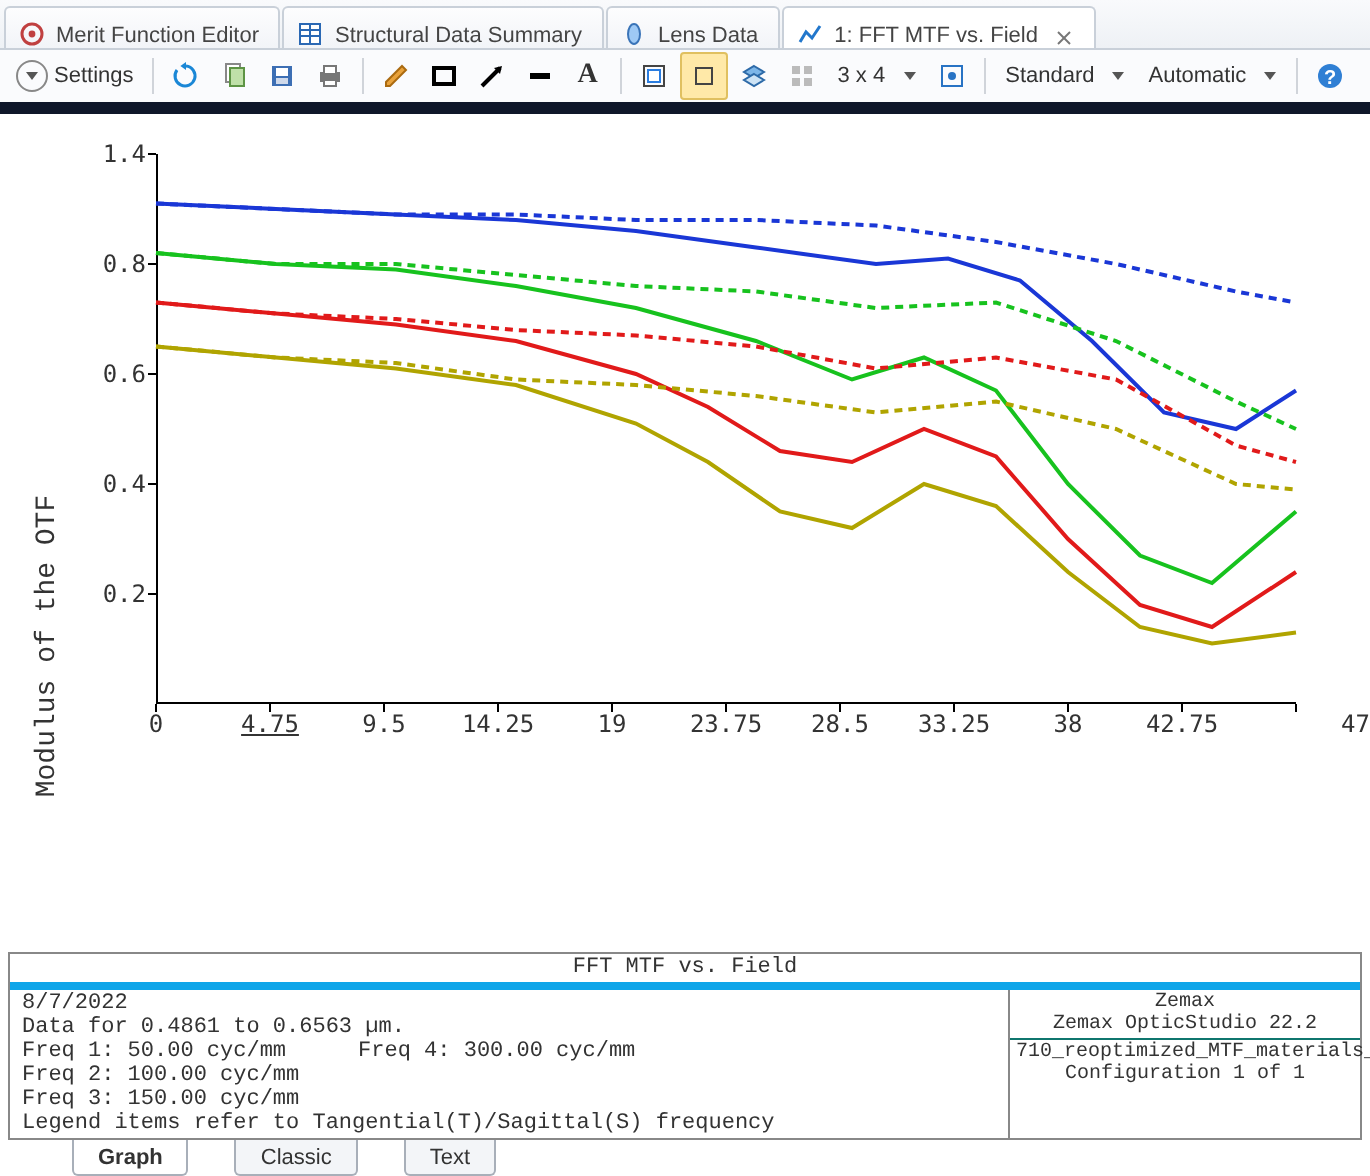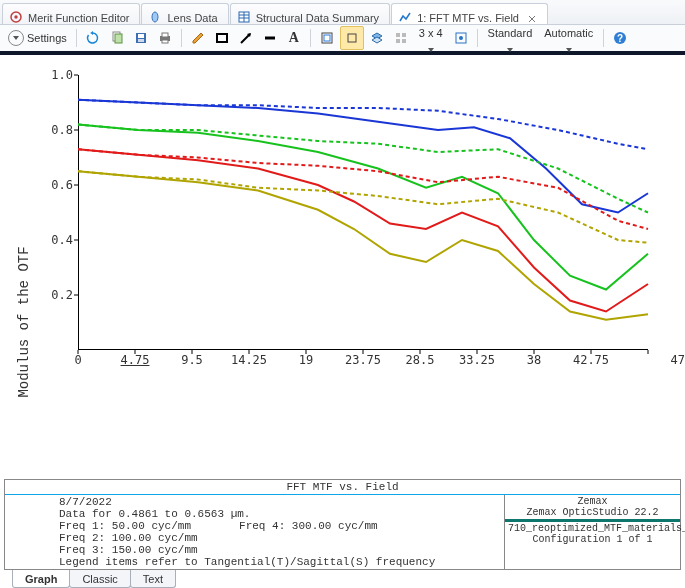--- a/index.html
+++ b/index.html
@@ -6,25 +6,25 @@
   .app { width:685px; height:588px; display:flex; flex-direction:column; position:relative; }
 
   
   .tabstrip { display:flex; align-items:flex-end; height:22px; padding:2px 2px 0 2px; background:linear-gradient(#f9fafc,#eef1f5); border-bottom:1px solid #c9d0d9; gap:1px; }
   .tab { height:20px; display:flex; align-items:flex-end; padding:0 10px 0 6px; background:linear-gradient(#fdfdfe,#f2f4f8); border:1px solid #c9d0d9; border-bottom:none; border-radius:3px 3px 0 0; gap:5px; color:#444; cursor:default; }
   .tab.active { background:#fff; }
   .tab .icon { width:14px; height:14px; display:flex; align-items:center; justify-content:center; }
   .tab .close { width:10px; height:10px; display:flex; align-items:center; justify-content:center; color:#888; margin-left:3px; }
 
   
-  .toolbar { display:flex; align-items:center; height:26px; padding:0 4px; background:#fafbfd; border-bottom:4px solid #0f172a; gap:2px; }
+  .toolbar { display:flex; align-items:center; height:26px; padding:0 4px; background:#fafbfd; border-bottom:6px solid #0f172a; gap:2px; }
   .tbtn { width:22px; height:22px; display:flex; align-items:center; justify-content:center; border-radius:2px; }
   .tsep { width:1px; height:18px; background:#d0d4da; margin:0 3px; }
   .settings-btn { display:flex; align-items:center; gap:3px; padding:0 4px; height:22px; }
-  .txtcombo { padding:0 5px; height:22px; display:flex; align-items:center; gap:9px;flex-direction:column; }
+  .txtcombo { padding:0 5px; height:22px; display:flex; align-items:center; gap:9px; }
   .caret { width:0;height:0;border-left:3px solid transparent;border-right:3px solid transparent;border-top:4px solid #555; }
   .chev-circle{width:14px;height:14px;border:1px solid #888;border-radius:50%;display:flex;align-items:center;justify-content:center;}
 
   
   .chartwrap { flex:1; background:#fff; position:relative; overflow:hidden; }
   .ylabel { position:absolute; left:4px; top:50%; transform:translate(-50%,-50%) rotate(-90deg); transform-origin:center; font-family: "Consolas","Courier New",monospace; font-size:14px; white-space:nowrap; }
   .xlabel { position:absolute; bottom:105px; left:50%; transform:translateX(-50%); font-family: "Consolas","Courier New",monospace; font-size:14px; }
   .axesbox { position:absolute; left:78px; top:20px; width:570px; height:275px; }
   .axesbox .xaxis { position:absolute; left:0; right:0; bottom:0; height:1px; background:#000; }
   .axesbox .yaxis { position:absolute; left:0; top:0; bottom:0; width:1px; background:#000; }
@@ -33,64 +33,64 @@
   svg.plot { position:absolute; left:0; top:0; width:100%; height:100%; overflow:visible; }
 
   
   .legend-box { position:absolute; left:50%; bottom:50px; transform:translateX(-50%); border:1px solid #888; background:#fff; padding:2px 5px; display:flex; gap:6px; align-items:center; font-family:"Consolas",monospace; font-size:12px; }
   .swatch { display:inline-block; width:22px; height:2px; position:relative; top:-1px; }
   .mark { width:8px; height:8px; border:1px solid #15a22a; display:inline-flex; align-items:center; justify-content:center; background:#fff; font-size:8px; line-height:8px; color:#15a22a; transform:translateY(1px);}
   .mark::before{content:"×";}
 
   
   .info-panel { position:absolute; left:4px; right:4px; bottom:18px; border:1px solid #888; background:#fff; font-family:"Consolas","Courier New",monospace; font-size:11px; }
-  .info-title { text-align:center; border-bottom:1px solid #0ea5e9; padding:1px 0; }
+  .info-title { text-align:center; border-bottom:4px solid #0ea5e9; padding:1px 0; }
   .info-body { display:flex; }
-  .info-left { flex:1; padding:1px 6px;margin-left:48px; }
+  .info-left { flex:1; padding:1px 6px; }
   .info-right { width:175px; display:flex; flex-direction:column; border-left:1px solid #888; }
-  .info-right .cell { border-bottom:3px solid #0f766e; text-align:center; padding:1px 3px; font-size:10px; }
+  .info-right .cell { border-bottom:1px solid #0f766e; text-align:center; padding:1px 3px; font-size:10px; }
   .info-right .cell:last-child{border-bottom:none;}
 
   
   .bottabs { position:absolute; left:12px; bottom:0; display:flex; height:18px; gap:0; }
-  .btab { border:1px solid #a8afb9; border-top:none; background:#f3f5f8; padding:0 12px; display:flex; align-items:center; border-radius:0 0 3px 3px; margin-right:-1px; }
+  .btab { border:1px solid #a8afb9; border-top:none; background:#f3f5f8; padding:0 12px; display:flex; align-items:center; border-radius:0 0 3px 3px; margin-right:-1px;margin-left:24px; }
   .btab.active { background:#fff; font-weight:600; }
 </style>
 </head>
 <body>
 <div class="app">
 
 <div class="tabstrip">
   <div class="tab">
     <span class="icon">
       <svg width="12" height="12">
             <circle cx="6" cy="6" r="5" fill="none" stroke="#C04040" stroke-width="1.5"></circle>
             <circle cx="6" cy="6" r="1.7" fill="#C04040"></circle>
           </svg>
     </span>
     <span>Merit Function Editor</span>
-  </div>
-  <div class="tab">
-    <span class="icon">
-      <svg width="12" height="12">
-            <ellipse cx="6" cy="6" rx="3" ry="5" fill="#9ec9f5" stroke="#3a74b8"></ellipse>
-          </svg>
-    </span>
-    <span>Lens Data</span>
   </div>
   <div class="tab">
     <span class="icon">
       <svg width="12" height="12">
             <rect x="1" y="1" width="10" height="10" fill="#fff" stroke="#2a68b4"></rect>
             <line x1="1" y1="4" x2="11" y2="4" stroke="#2a68b4"></line>
             <line x1="1" y1="7" x2="11" y2="7" stroke="#2a68b4"></line>
             <line x1="6" y1="1" x2="6" y2="11" stroke="#2a68b4"></line>
           </svg>
     </span>
     <span>Structural Data Summary</span>
+  </div>
+  <div class="tab">
+    <span class="icon">
+      <svg width="12" height="12">
+            <ellipse cx="6" cy="6" rx="3" ry="5" fill="#9ec9f5" stroke="#3a74b8"></ellipse>
+          </svg>
+    </span>
+    <span>Lens Data</span>
   </div>
   <div class="tab active">
     <span class="icon">
       <svg width="12" height="12">
             <polyline points="1,10 4,5 7,8 11,2" fill="none" stroke="#2277cc" stroke-width="1.5"></polyline>
           </svg>
     </span>
     <span>1: FFT MTF vs. Field</span>
     <span class="close">
       <svg width="8" height="8">
@@ -241,21 +241,21 @@
           <polyline points="0,49.5 60,55 120,55 180,60.5 240,66 300,68.75 360,77 420,74.25 480,93.5 540,123.75 570,137.5" fill="none" stroke="#17c21e" stroke-width="2" stroke-dasharray="4 3"></polyline>
           <polyline points="0,74.25 60,79.75 120,85.25000000000003 180,93.5 240,110 276,126.5 312,148.5 348,154 384,137.5 420,151.25 456,192.5 492,225.5 528,236.5 570,209" fill="none" stroke="#e11a1a" stroke-width="2"></polyline>
           <polyline points="0,74.25 60,79.75 120,82.5 180,88 240,90.75 300,96.25 360,107.25 420,101.75 480,112.75 540,145.75 570,154" fill="none" stroke="#e11a1a" stroke-width="2" stroke-dasharray="4 3"></polyline>
           <polyline points="0,96.25 60,101.75 120,107.25 180,115.5 240,134.75 276,154 312,178.75 348,187 384,165 420,176 456,209 492,236.5 528,244.75 570,239.25" fill="none" stroke="#b0a400" stroke-width="2"></polyline>
           <polyline points="0,96.25 60,101.75 120,104.5 180,112.75 240,115.5 300,120.99999999999997 360,129.25 420,123.75 480,137.5 540,165 570,167.75" fill="none" stroke="#b0a400" stroke-width="2" stroke-dasharray="4 3"></polyline>
         </svg>
   <div class="ticklabel-y" style="bottom: 55px;">0.2</div>
         <div class="ticklabel-y" style="bottom: 110px;">0.4</div>
         <div class="ticklabel-y" style="bottom: 165px;">0.6</div>
         <div class="ticklabel-y" style="bottom: 220px;">0.8</div>
-        <div class="ticklabel-y" style="bottom: 275px;">1.0</div>
+        <div class="ticklabel-y" style="bottom: 275px;">1.4</div>
         <div class="ticklabel-x" style="left: 0px;">0</div>
         <div class="ticklabel-x" style="left: 57px; text-decoration: underline;">4.75</div>
         <div class="ticklabel-x" style="left: 114px;">9.5</div>
         <div class="ticklabel-x" style="left: 171px;">14.25</div>
         <div class="ticklabel-x" style="left: 228px;">19</div>
         <div class="ticklabel-x" style="left: 285px;">23.75</div>
         <div class="ticklabel-x" style="left: 342px;">28.5</div>
         <div class="ticklabel-x" style="left: 399px;">33.25</div>
         <div class="ticklabel-x" style="left: 456px;">38</div>
         <div class="ticklabel-x" style="left: 513px;">42.75</div>
@@ -288,21 +288,21 @@
         <span class="swatch" style="background: rgb(176, 164, 0); border-top: 2px dashed rgb(176, 164, 0); height: 0px;"></span>
         <span>S4</span>
       </div>
 
   <div class="info-panel">
     <div class="info-title">FFT MTF vs. Field</div>
     <div class="info-body">
       <div class="info-left">
         <div>8/7/2022</div>
         <div>Data for 0.4861 to 0.6563 µm.</div>
-        <div style="display:flex; gap:48px;">
+        <div style="display:flex; gap:36px;">
           <span>Freq 1:   50.00 cyc/mm</span>
           <span>Freq 4:  300.00 cyc/mm</span>
         </div>
         <div>Freq 2:  100.00 cyc/mm</div>
         <div>Freq 3:  150.00 cyc/mm</div>
         <div>Legend items refer to Tangential(T)/Sagittal(S) frequency</div>
       </div>
       <div class="info-right">
         <div class="cell">
           <div>Zemax</div>

